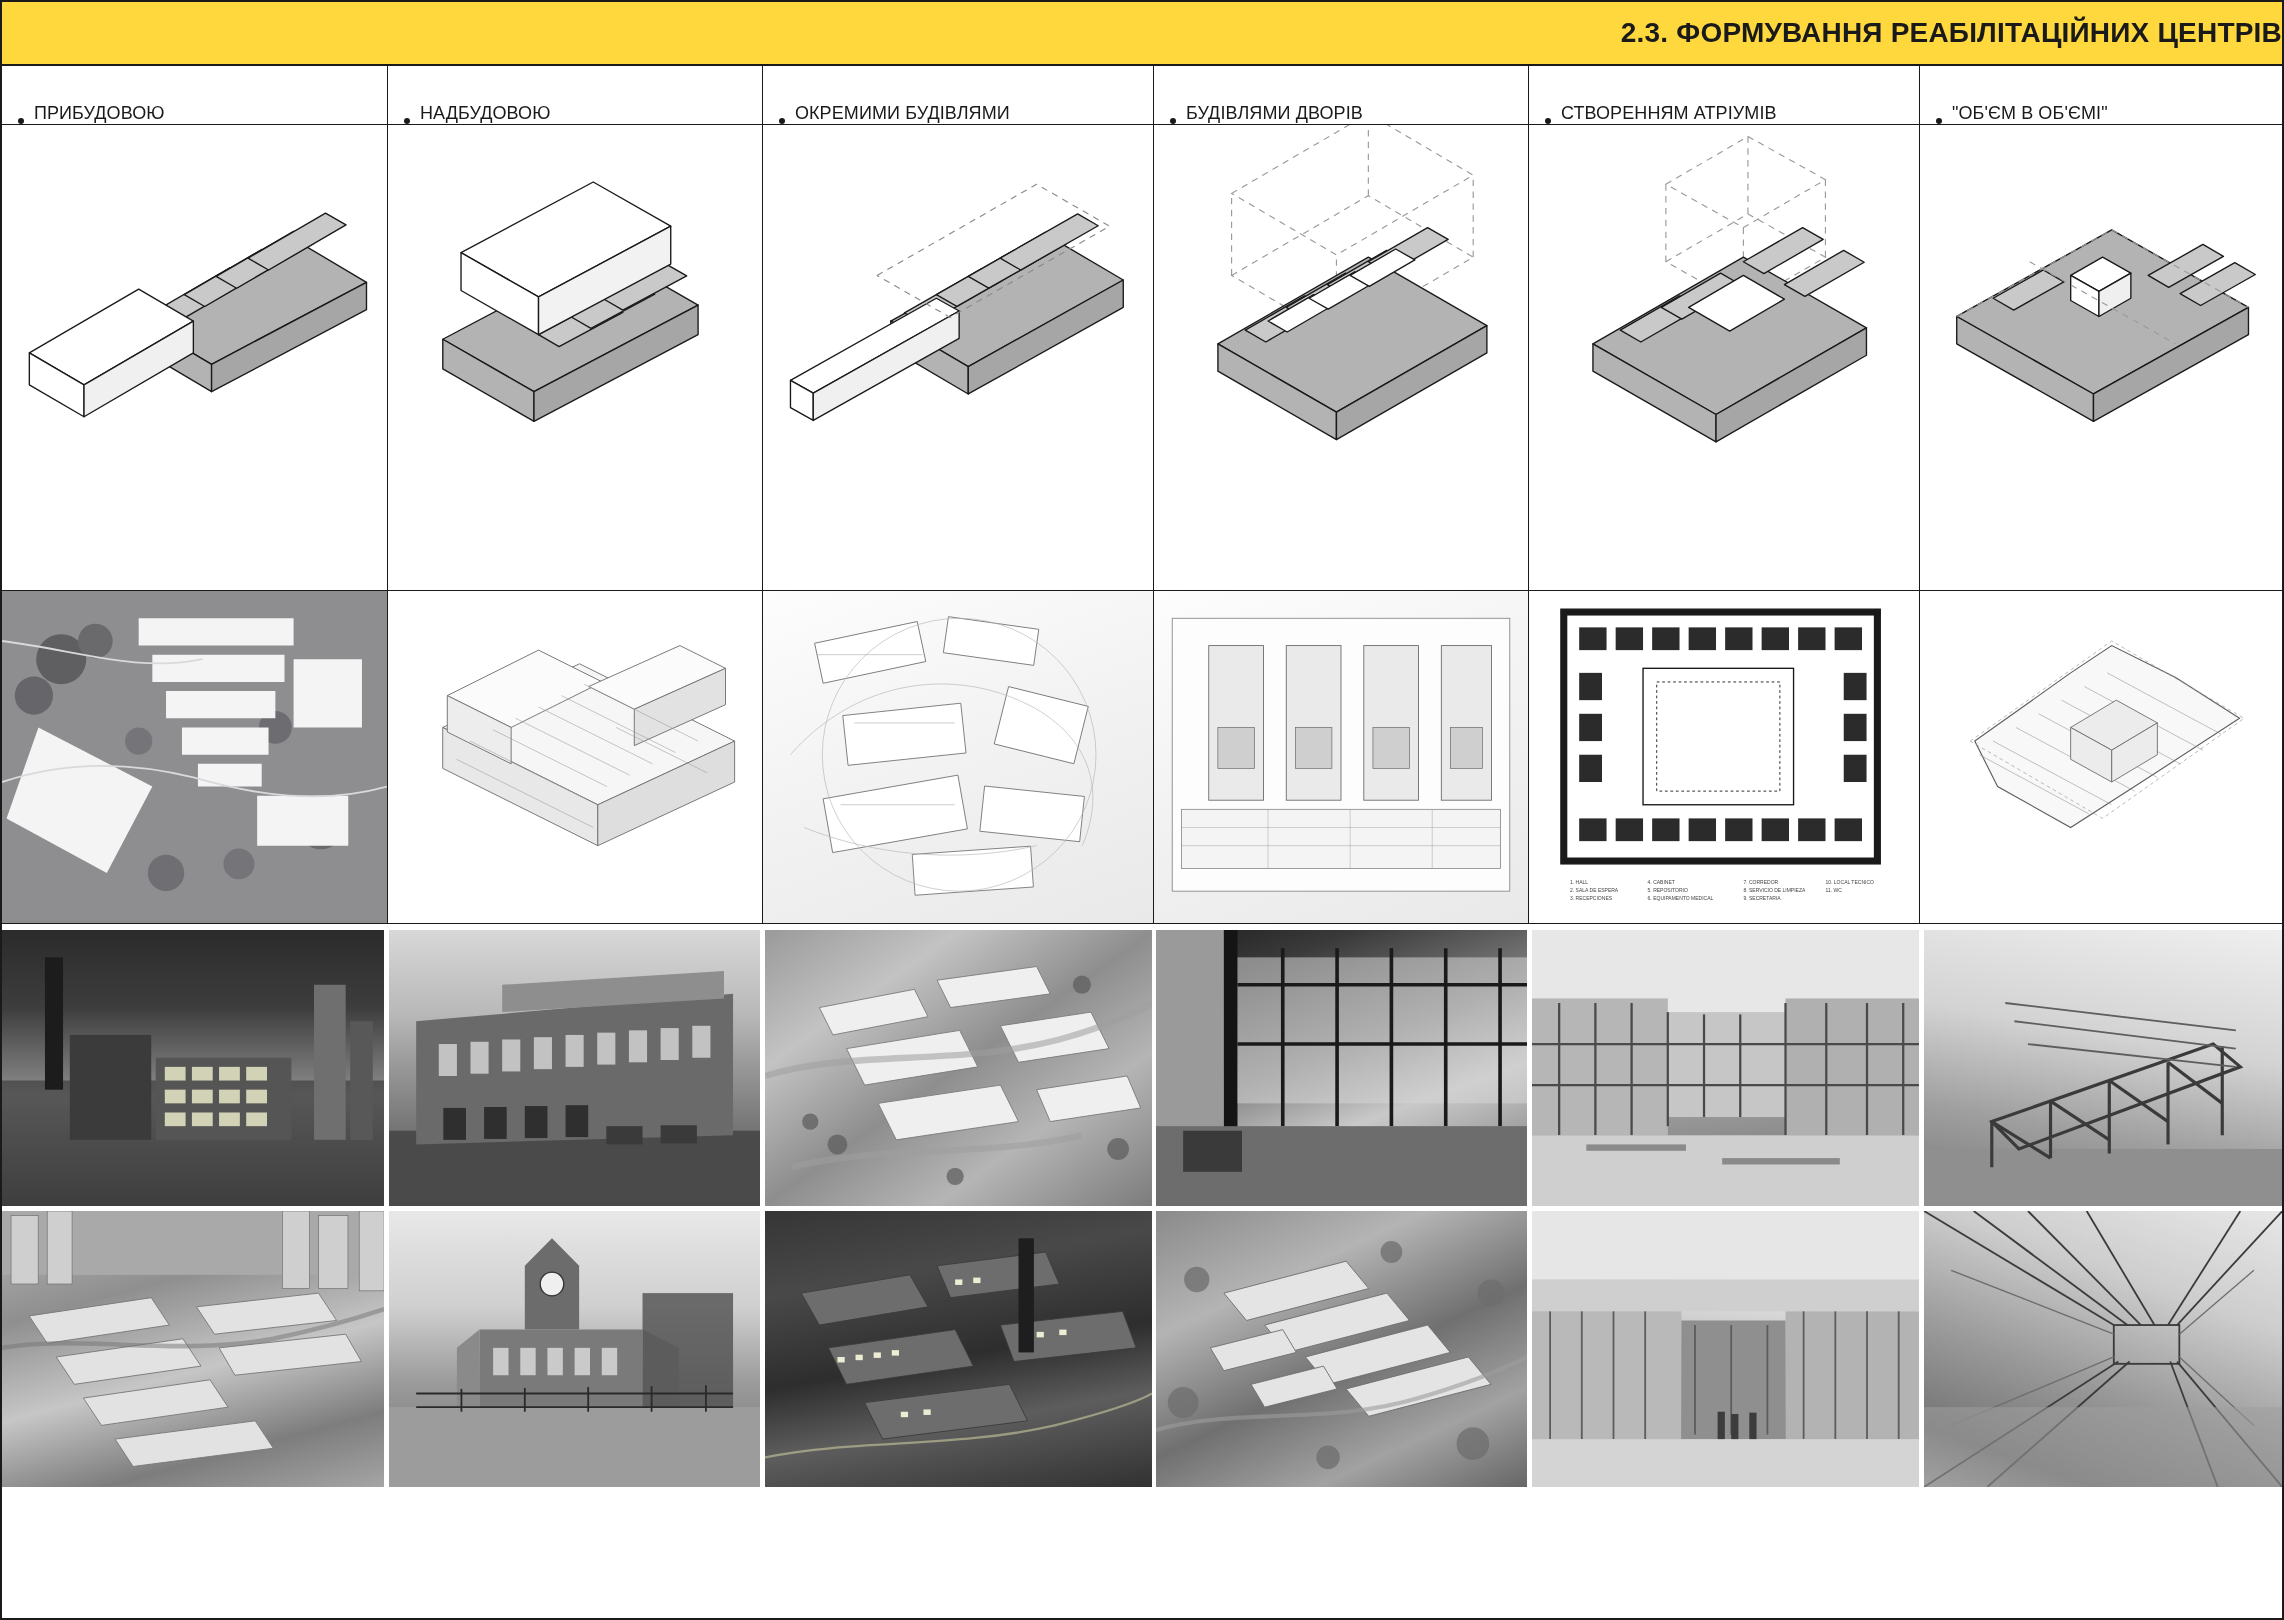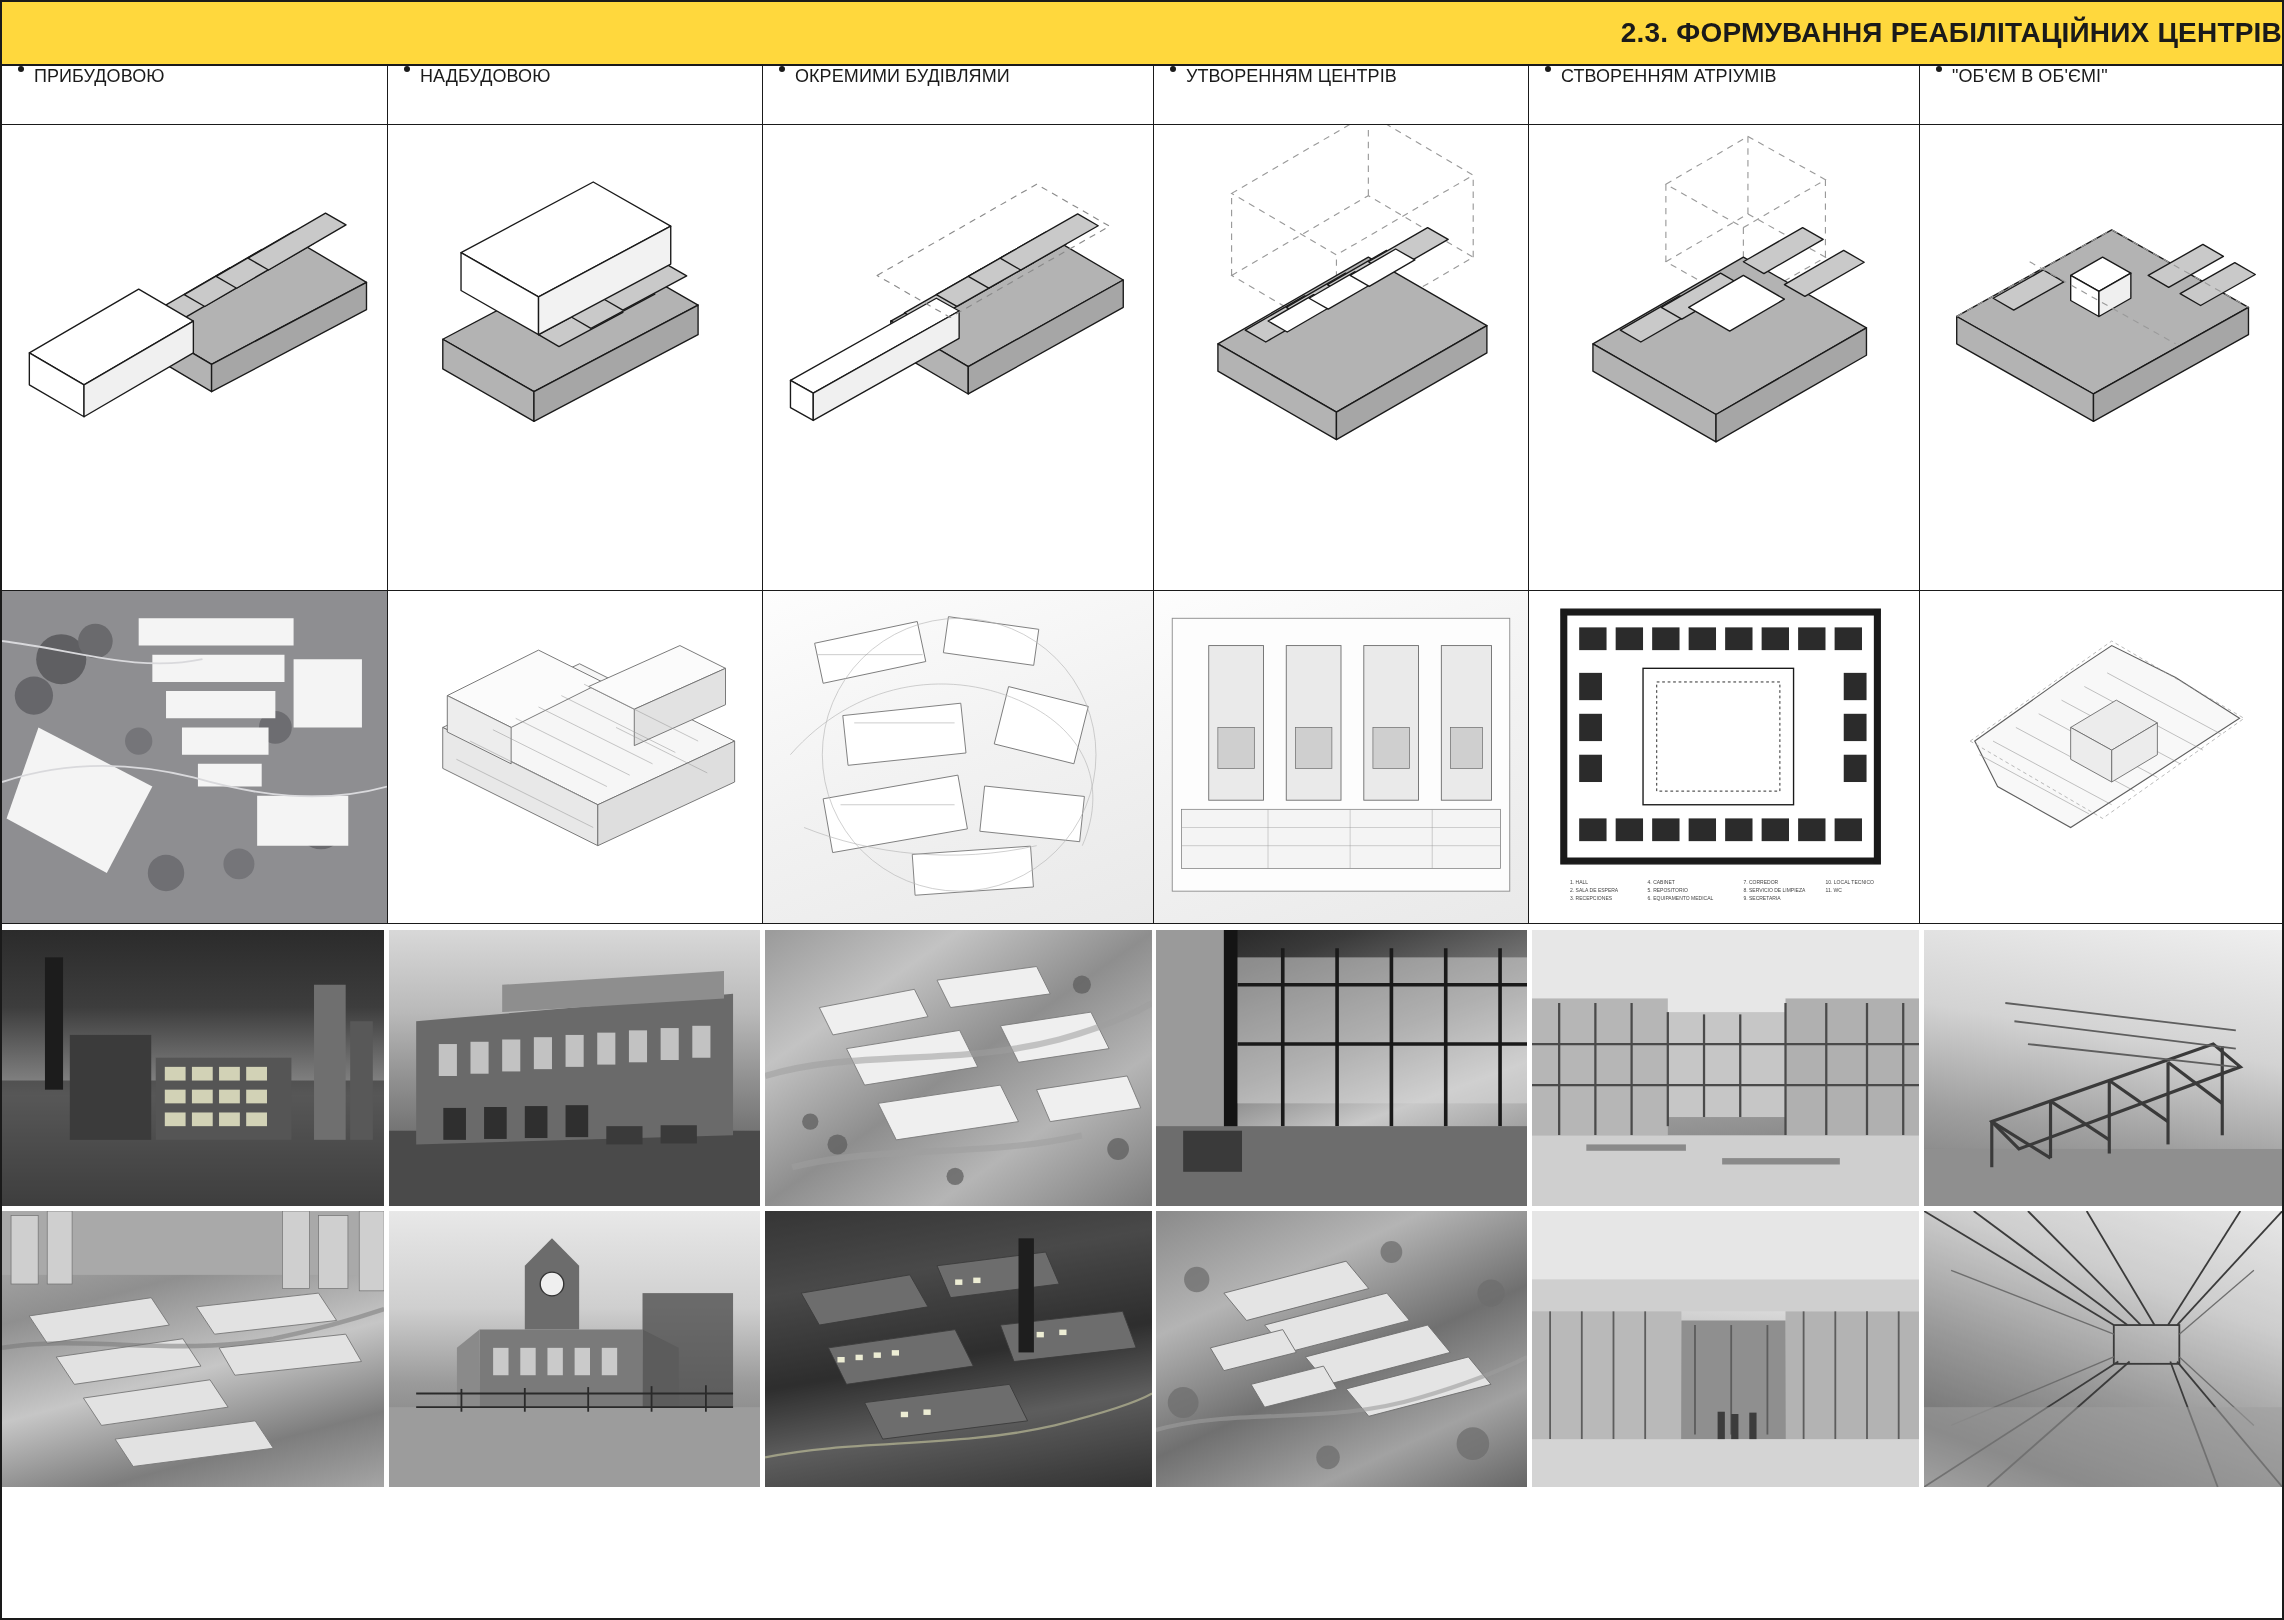--- a/index.html
+++ b/index.html
@@ -55,21 +55,21 @@
   .col-head-row {
     display: flex;
     height: 59px;
     border-bottom: 1.4px solid #1a1a1a;
     box-sizing: border-box;
   }
   .col-head {
     box-sizing: border-box;
     border-right: 1.4px solid #1a1a1a;
     display: flex;
-    align-items: flex-start;
+    align-items: flex-end;
     padding-left: 15.5px;
     background: #fff;
   }
   .col-head:last-child { border-right: none; }
   .bullet {
     width: 6.4px; height: 6.4px;
     border-radius: 50%;
     background: #1a1a1a;
     margin-right: 10px;
     flex: 0 0 auto;
@@ -218,21 +218,21 @@
       <div class="col-head" style="width:375px">
         <span class="bullet"></span>
         <span class="col-head-label">НАДБУДОВОЮ</span>
       </div>
       <div class="col-head" style="width:391px">
         <span class="bullet"></span>
         <span class="col-head-label">ОКРЕМИМИ БУДІВЛЯМИ</span>
       </div>
       <div class="col-head" style="width:375px">
         <span class="bullet"></span>
-        <span class="col-head-label">УТВОРЕННЯМ ЦЕНТРІВ</span>
+        <span class="col-head-label">БУДІВЛЯМИ ДВОРІВ</span>
       </div>
       <div class="col-head" style="width:391px">
         <span class="bullet"></span>
         <span class="col-head-label">СТВОРЕННЯМ АТРІУМІВ</span>
       </div>
       <div class="col-head" style="width:362px">
         <span class="bullet"></span>
         <span class="col-head-label">"ОБ'ЄМ В ОБ'ЄМІ"</span>
       </div>
     </div>

